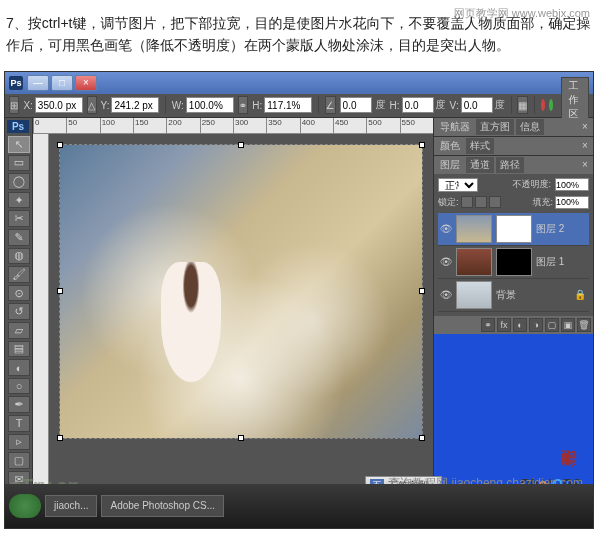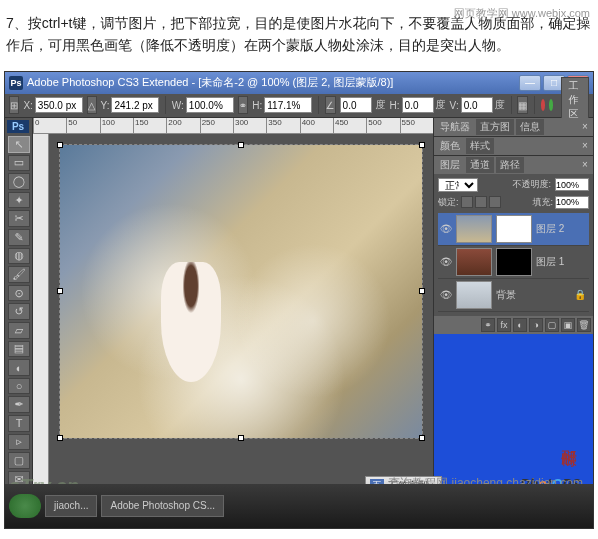--- a/index.html
+++ b/index.html
@@ -78,21 +78,20 @@
 </style>
 </head>
 <body>
 
 <div class="instruction">7、按ctrl+t键，调节图片，把下部拉宽，目的是使图片水花向下，不要覆盖人物质面部，确定操作后，可用黑色画笔（降低不透明度）在两个蒙版人物处涂沫，目的是突出人物。</div>
 <div class="watermark-tr">网页教学网 www.webjx.com</div>
 
 <div class="ps-window">
   <div class="titlebar">
     <div class="title-icon">Ps</div>
-    <div class="title-text">Adobe Photoshop CS3 Extended - [未命名-2 @ 100% (图层 2, 图层蒙版/8)]</div>
     <div class="win-btns">
       <div class="win-btn">—</div>
       <div class="win-btn">□</div>
       <div class="win-btn close">×</div>
     </div>
   </div>
 
 
   <div class="options-bar">
     <div class="opt-icon">⊞</div>

